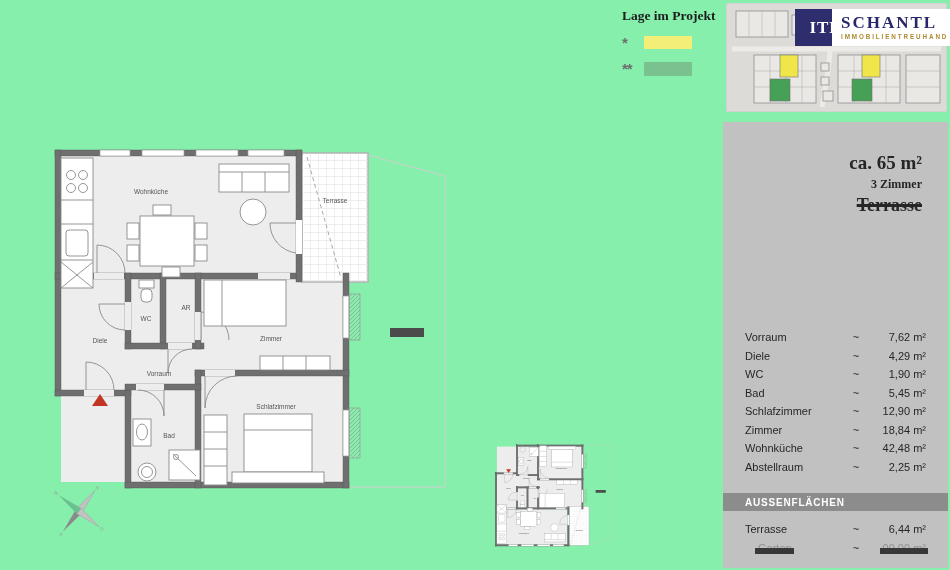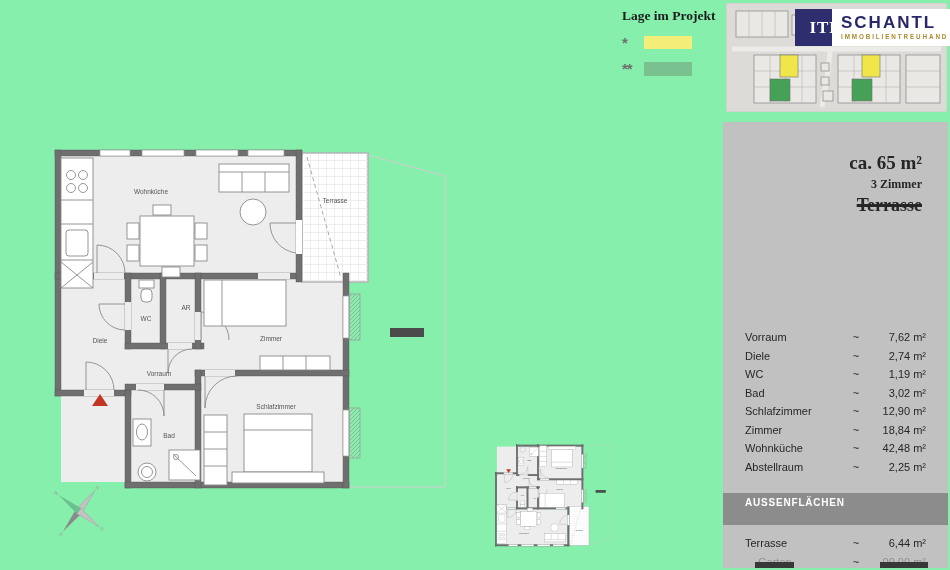--- a/index.html
+++ b/index.html
@@ -14,36 +14,36 @@
   #legend .row { display:flex; align-items:center; margin-top:11px; height:15px; }
   #legend .sym { width:22px; font-size:15px; color:#6e6e6e; font-weight:bold; letter-spacing:-1px; }
 
   
   #siteplan-wrap { left:726px; top:3px; width:221px; height:109px; }
   #logo { left:795px; top:9px; height:37px; display:flex; }
   #logo .mono { width:37px; height:37px; background:#2e2e6e; color:#fff; display:flex;
                 align-items:center; justify-content:center; font-family:"Liberation Serif", serif;
                 font-weight:bold; font-size:17px; letter-spacing:1px;padding-left:26px; }
   #logo .txt { background:#fff; height:37px; padding:4px 9px 0 9px; }
-  #logo .name { font-family:Liberation Sans, sans-serif; font-weight:bold; font-size:17px;
+  #logo .name { font-family:Liberation Serif, serif; font-weight:bold; font-size:17px;
                 color:#27276a; letter-spacing:2px; line-height:19px; }
   #logo .sub { font-size:6.3px; font-weight:bold; color:#ab8b2f; letter-spacing:1.9px; margin-top:1px; }
 
   
   #panel { left:723px; top:122px; width:225px; height:446px; background:#c1c1c1; color:#262626; }
   #panel .summary { padding:30px 26px 0 0; text-align:right; font-family:"Liberation Serif", serif; font-weight:bold; }
   #panel .s1 { font-size:19px; line-height:22px; }
   #panel .s2 { font-size:12px; line-height:21px; }
   #panel .s3 { font-size:18px; line-height:21px; text-decoration:line-through; text-decoration-thickness:3px; }
   #rooms { margin-top:112px; }
   .prow { display:flex; align-items:center; height:18.5px; padding:0 22px; font-size:11px; }
   .prow .lab { flex:1; }
   .prow .apx { width:20px; text-align:center; }
   .prow .val { width:60px; text-align:right; }
-  #outdoor-band { margin-top:17px; height:32px; background:#8c8c8c; color:#fff; font-size:10px;
+  #outdoor-band { margin-top:17px; height:18px; background:#8c8c8c; color:#fff; font-size:10px;
                   font-weight:bold; letter-spacing:0.8px; line-height:19px; padding-left:22px; }
   #outdoor-rows { margin-top:8px; }
   #outdoor-rows .prow { height:19.5px; }
   .redacted { position:relative; color:#8f8f8f;margin-left:13px; }
   .redacted::after { content:""; position:absolute; left:-3px; right:-2px; top:6px; height:5.5px; background:#383838; }
 
   
   #plan { left:38px; top:128px; }
   #miniplan { left:490px; top:440px; }
   #compass { left:48px; top:476px; }
@@ -298,31 +298,31 @@
 
     <div id="rooms">
       <div class="prow">
         <span class="lab">Vorraum</span>
         <span class="apx">~</span>
         <span class="val">7,62 m²</span>
       </div>
       <div class="prow">
         <span class="lab">Diele</span>
         <span class="apx">~</span>
-        <span class="val">2,74 m²</span>
+        <span class="val">4,29 m²</span>
       </div>
       <div class="prow">
         <span class="lab">WC</span>
         <span class="apx">~</span>
-        <span class="val">1,19 m²</span>
+        <span class="val">1,90 m²</span>
       </div>
       <div class="prow">
         <span class="lab">Bad</span>
         <span class="apx">~</span>
-        <span class="val">3,02 m²</span>
+        <span class="val">5,45 m²</span>
       </div>
       <div class="prow">
         <span class="lab">Schlafzimmer</span>
         <span class="apx">~</span>
         <span class="val">12,90 m²</span>
       </div>
       <div class="prow">
         <span class="lab">Zimmer</span>
         <span class="apx">~</span>
         <span class="val">18,84 m²</span>

